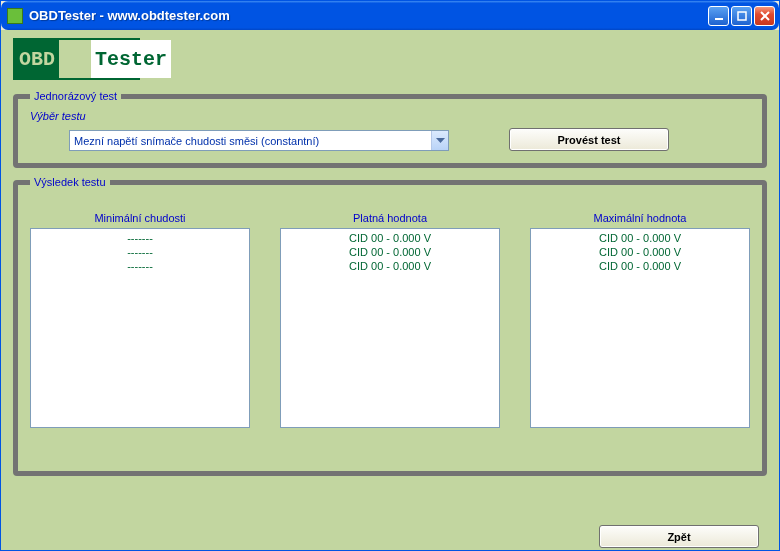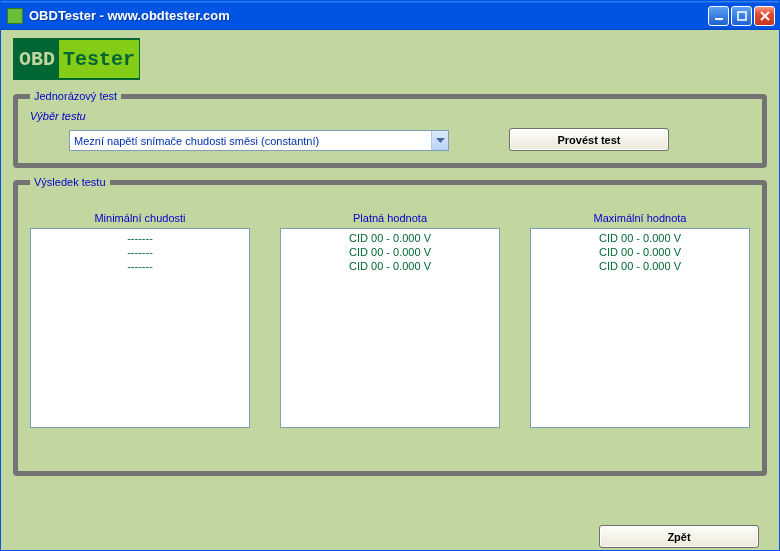--- a/index.html
+++ b/index.html
@@ -20,20 +20,21 @@
     display: flex;
     flex-direction: column;
   }
   .titlebar {
     background: linear-gradient(to bottom, #3f8cf3 0%, #0054e3 8%, #0054e3 92%, #0046c7 100%);
     height: 29px;
     display: flex;
     align-items: center;
     padding: 0 4px 0 6px;
     color: #fff;
+    border-radius: 7px;
   }
   .titlebar .app-icon {
     width: 16px;
     height: 16px;
     background: #6abf3a;
     margin-right: 6px;
     border: 1px solid #3a7a1a;
     display: flex;
     align-items: center;
     justify-content: center;
@@ -70,34 +71,35 @@
     background: #c2d6a0;
     padding: 8px 12px 10px 12px;
     position: relative;
   }
   .logo {
     width: 127px;
     height: 42px;
     border: 2px solid #006633;
     display: flex;
     margin-bottom: 10px;
+    gap: 32px;
   }
   .logo .l1 {
     background: #006633;
     color: #c2d6a0;
     font-family: "Courier New", monospace;
     font-weight: bold;
     font-size: 20px;
     display: flex;
     align-items: center;
     justify-content: center;
     padding: 0 4px;
   }
   .logo .l2 {
-    background: #84cc16;
+    background: #ffffff;
     color: #006633;
     font-family: "Courier New", monospace;
     font-weight: bold;
     font-size: 20px;
     display: flex;
     align-items: center;
     justify-content: center;
     padding: 0 4px;
   }
   fieldset {

